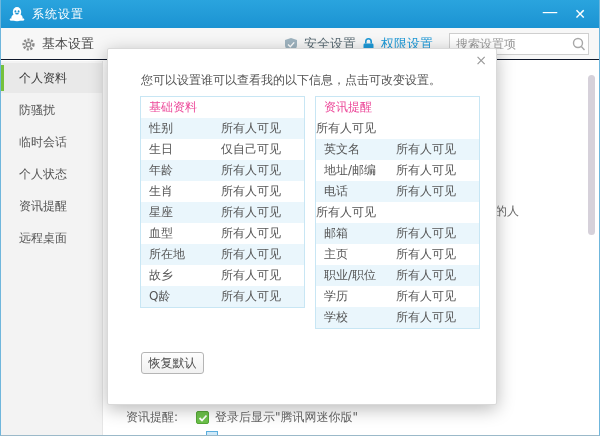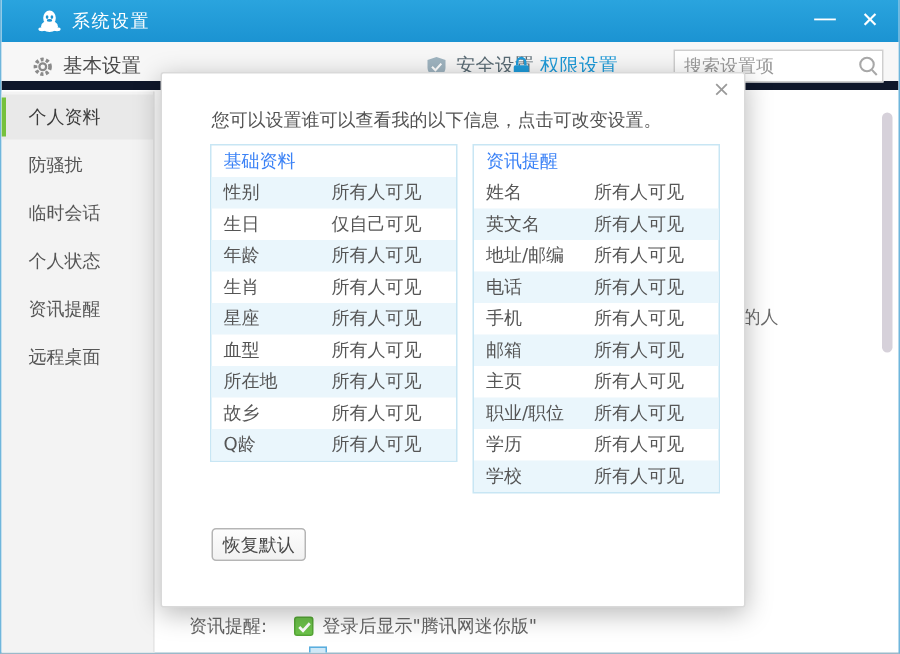--- a/index.html
+++ b/index.html
@@ -6,38 +6,38 @@
   html,body { width:600px; height:436px; font-family:"DejaVu Sans","Liberation Sans",sans-serif; }
   #window {
     position:relative; width:600px; height:436px; background:#fff;
     border-left:1px solid #6fb6dc; border-right:1px solid #6fb6dc; border-bottom:1px solid #9bb9c9;
     overflow:hidden;
   }
   
   .titlebar {
     position:absolute; left:0; top:0; width:600px; height:28px;
     background:linear-gradient(#2aa4de,#1b93d2);
-    display:flex; align-items:center; color:#fff;padding-left:16px;
+    display:flex; align-items:center; color:#fff;
   }
   .qq-icon { width:16px; height:16px; margin:0 7px 0 8px; }
   .title-text { font-size:12px; letter-spacing:1px; }
   .win-btns { position:absolute; right:6px; top:0; height:28px; display:flex; }
   .win-btn { width:30px; height:28px; display:flex; align-items:center; justify-content:center;
     color:#fff; font-size:14px; cursor:pointer; }
   .win-btn.min { font-size:16px; padding-bottom:6px; }
   
   .toolbar {
     position:absolute; left:0; top:28px; width:598px; height:32px;
-    background:#f7f7f7; border-bottom:6px solid #0f172a;
+    background:#f7f7f7; border-bottom:1px solid #0f172a;
   }
   .tab { position:absolute; top:0; height:32px; display:flex; align-items:center; gap:6px;
     font-size:13px; color:#4a4a4a; cursor:pointer; }
   .tab-basic { left:20px; }
   .tab-security { left:283px; color:#5a6b74; }
-  .tab-permission { left:340px; color:#1e9ad8;text-decoration:underline; }
+  .tab-permission { left:361px; color:#1e9ad8;text-decoration:underline; }
   .tab svg { display:block; }
   
   .searchbox {
     position:absolute; right:10px; top:5px; width:140px; height:22px;
     background:#fff; border:1px solid #cfcfcf; display:flex; align-items:center;justify-content:space-between;
   }
   .searchbox input {
     border:none; outline:none; background:transparent; width:112px; height:18px;
     font-size:12px; color:#666; padding-left:6px;
     font-family:"DejaVu Sans","Liberation Sans",sans-serif;
@@ -81,21 +81,21 @@
     box-shadow:0 4px 18px rgba(0,0,0,.28);
   }
   .modal-close {
     position:absolute; right:6px; top:2px; width:18px; height:18px;
     color:#9a9a9a; font-size:14px; text-align:center; line-height:18px; cursor:pointer;
   }
   .modal-intro { position:absolute; left:33px; top:23px; font-size:12px; color:#525252; }
   .ptable { position:absolute; border:1px solid #c8e6f4; background:#fff; }
   .ptable-left  { left:32px;  top:47px; width:165px; }
   .ptable-right { left:207px; top:47px; width:165px; }
-  .thead { height:21px; line-height:21px; padding-left:8px; font-size:12px; color:#3b82f6; }
+  .thead { height:21px; line-height:21px; padding-left:8px; font-size:12px; color:#ec4899; }
   .trow { height:21px; line-height:21px; display:flex; font-size:12px; color:#555; }
   .trow.alt { background:#eaf6fc; }
   .tfield { width:80px; padding-left:8px; }
   .tval { cursor:pointer; }
   .restore-btn {
     position:absolute; left:33px; top:303px; width:63px; height:22px;
     background:linear-gradient(#fdfdfd,#f1f1f1); border:1px solid #b5b5b5; border-radius:3px;
     font-size:12px; color:#4a4a4a; text-align:center; line-height:20px; cursor:pointer;
   }
 </style>
@@ -216,37 +216,35 @@
         </div>
       <div class="trow alt">
           <span class="tfield">Q龄</span>
           <span class="tval">所有人可见</span>
         </div>
     </div>
 
     <div class="ptable ptable-right">
       <div class="thead">资讯提醒</div>
       <div class="trow">
-          <span class="tfield">姓名</span>
           <span class="tval">所有人可见</span>
         </div>
       <div class="trow alt">
           <span class="tfield">英文名</span>
           <span class="tval">所有人可见</span>
         </div>
       <div class="trow">
           <span class="tfield">地址/邮编</span>
           <span class="tval">所有人可见</span>
         </div>
       <div class="trow alt">
           <span class="tfield">电话</span>
           <span class="tval">所有人可见</span>
         </div>
       <div class="trow">
-          <span class="tfield">手机</span>
           <span class="tval">所有人可见</span>
         </div>
       <div class="trow alt">
           <span class="tfield">邮箱</span>
           <span class="tval">所有人可见</span>
         </div>
       <div class="trow">
           <span class="tfield">主页</span>
           <span class="tval">所有人可见</span>
         </div>

